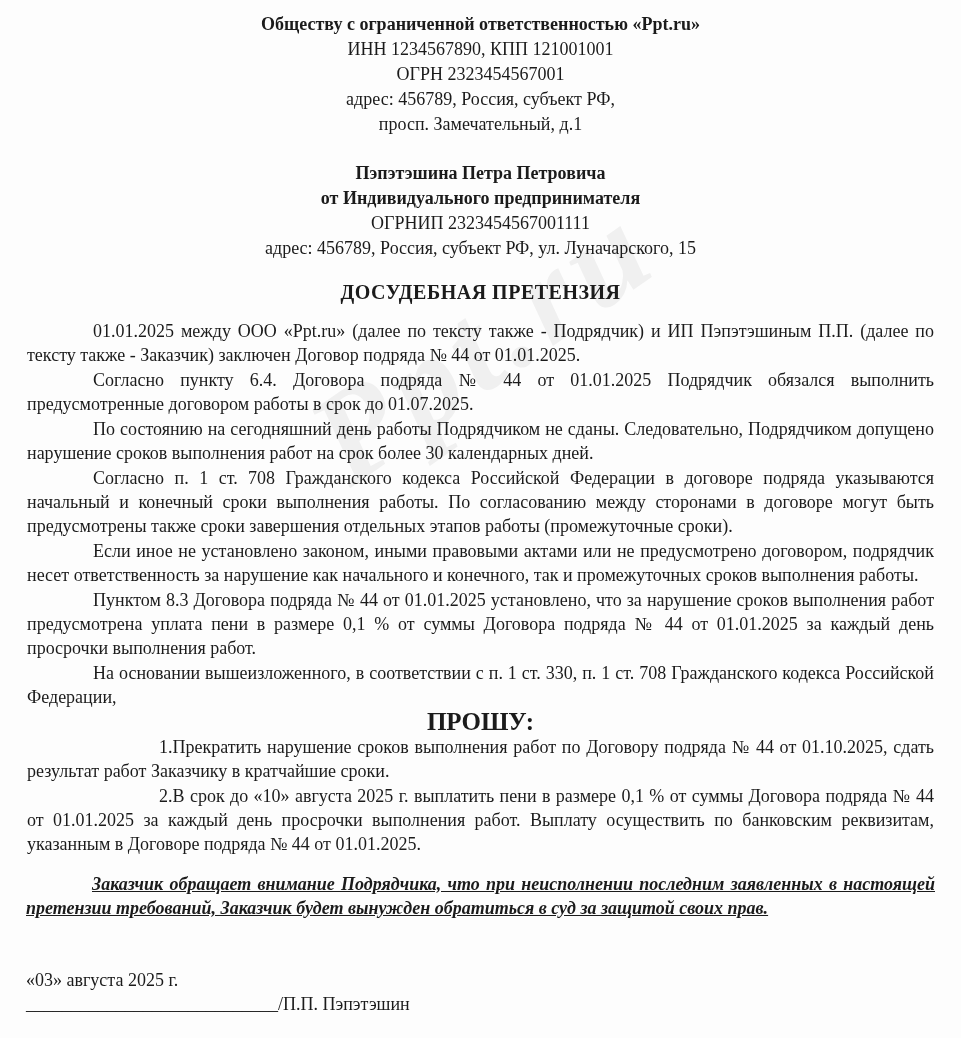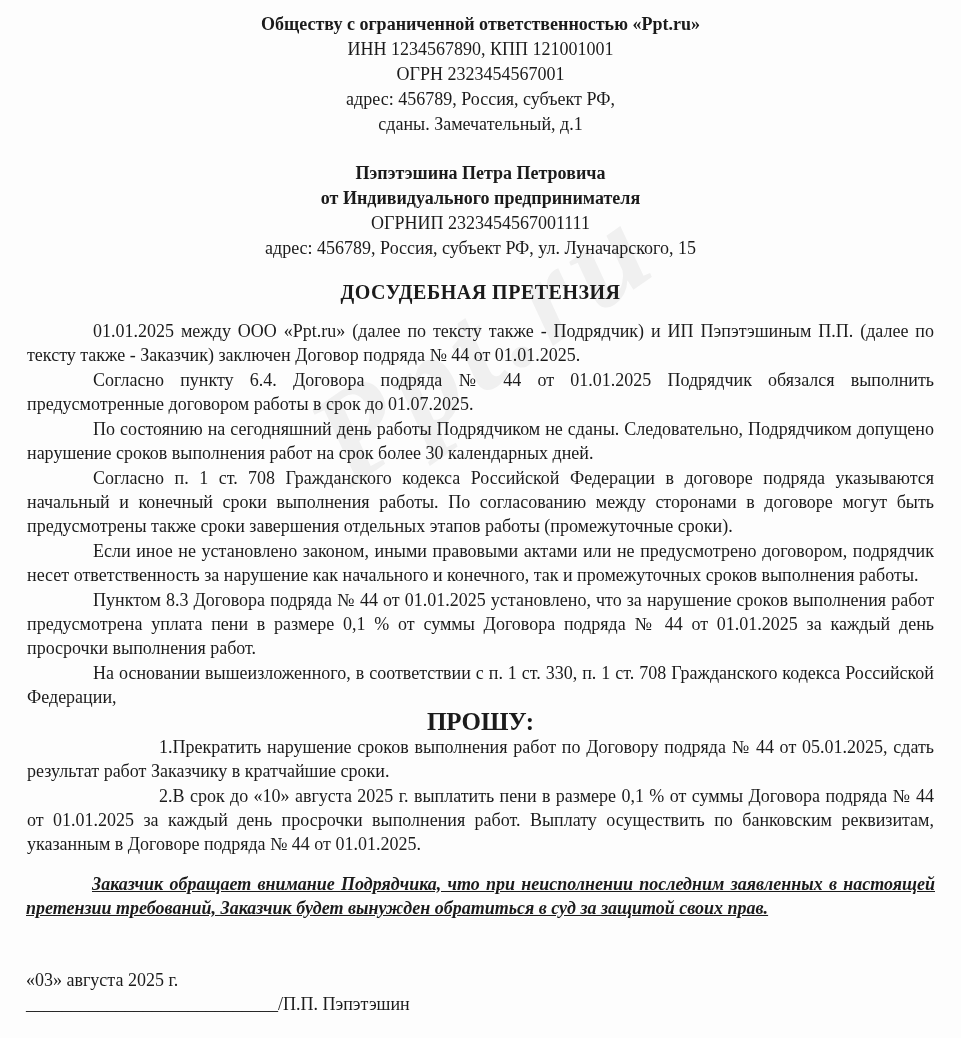--- a/index.html
+++ b/index.html
@@ -89,21 +89,21 @@
 
   <div class="watermark">Ppt.ru</div>
 
   <div class="content">
 
     <div class="addr-block">
       <div class="bold">Обществу с ограниченной ответственностью «Ppt.ru»</div>
       <div>ИНН 1234567890, КПП 121001001</div>
       <div>ОГРН 2323454567001</div>
       <div>адрес: 456789, Россия, субъект РФ,</div>
-      <div>сданы. Замечательный, д.1</div>
+      <div>просп. Замечательный, д.1</div>
     </div>
 
     <div class="addr-block sender-block">
       <div class="bold">Пэпэтэшина Петра Петровича</div>
       <div class="bold">от Индивидуального предпринимателя</div>
       <div>ОГРНИП 2323454567001111</div>
       <div>адрес: 456789, Россия, субъект РФ, ул. Луначарского, 15</div>
     </div>
 
     <h1 class="doc-title">ДОСУДЕБНАЯ ПРЕТЕНЗИЯ</h1>
@@ -112,21 +112,21 @@
     <p class="para">Согласно пункту 6.4. Договора подряда № 44 от 01.01.2025 Подрядчик обязался выполнить предусмотренные договором работы в срок до 01.07.2025.</p>
     <p class="para">По состоянию на сегодняшний день работы Подрядчиком не сданы. Следовательно, Подрядчиком допущено нарушение сроков выполнения работ на срок более 30 календарных дней.</p>
     <p class="para">Согласно п. 1 ст. 708 Гражданского кодекса Российской Федерации в договоре подряда указываются начальный и конечный сроки выполнения работы. По согласованию между сторонами в договоре могут быть предусмотрены также сроки завершения отдельных этапов работы (промежуточные сроки).</p>
     <p class="para">Если иное не установлено законом, иными правовыми актами или не предусмотрено договором, подрядчик несет ответственность за нарушение как начального и конечного, так и промежуточных сроков выполнения работы.</p>
     <p class="para">Пунктом 8.3 Договора подряда № 44 от 01.01.2025 установлено, что за нарушение сроков выполнения работ предусмотрена уплата пени в размере 0,1 % от суммы Договора подряда № 44 от 01.01.2025 за каждый день просрочки выполнения работ.</p>
     <p class="para">На основании вышеизложенного, в соответствии с п. 1 ст. 330, п. 1 ст. 708 Гражданского кодекса Российской Федерации,</p>
 
     <h2 class="request-heading">ПРОШУ:</h2>
 
     <p class="para demand">
-      <span class="num">1.</span><span>Прекратить нарушение сроков выполнения работ по Договору подряда № 44 от 05.01.2025, сдать результат работ Заказчику в кратчайшие сроки.</span>
+      <span class="num">1.</span><span>Прекратить нарушение сроков выполнения работ по Договору подряда № 44 от 01.10.2025, сдать результат работ Заказчику в кратчайшие сроки.</span>
     </p>
     <p class="para demand">
       <span class="num">2.</span><span>В срок до «10» августа 2025 г. выплатить пени в размере 0,1 % от суммы Договора подряда № 44 от 01.01.2025 за каждый день просрочки выполнения работ. Выплату осуществить по банковским реквизитам, указанным в Договоре подряда № 44 от 01.01.2025.</span>
     </p>
 
     <p class="warning-para">Заказчик обращает внимание Подрядчика, что при неисполнении последним заявленных в настоящей претензии требований, Заказчик будет вынужден обратиться в суд за защитой своих прав.</p>
 
   </div>
 
   <div class="footer-row">

